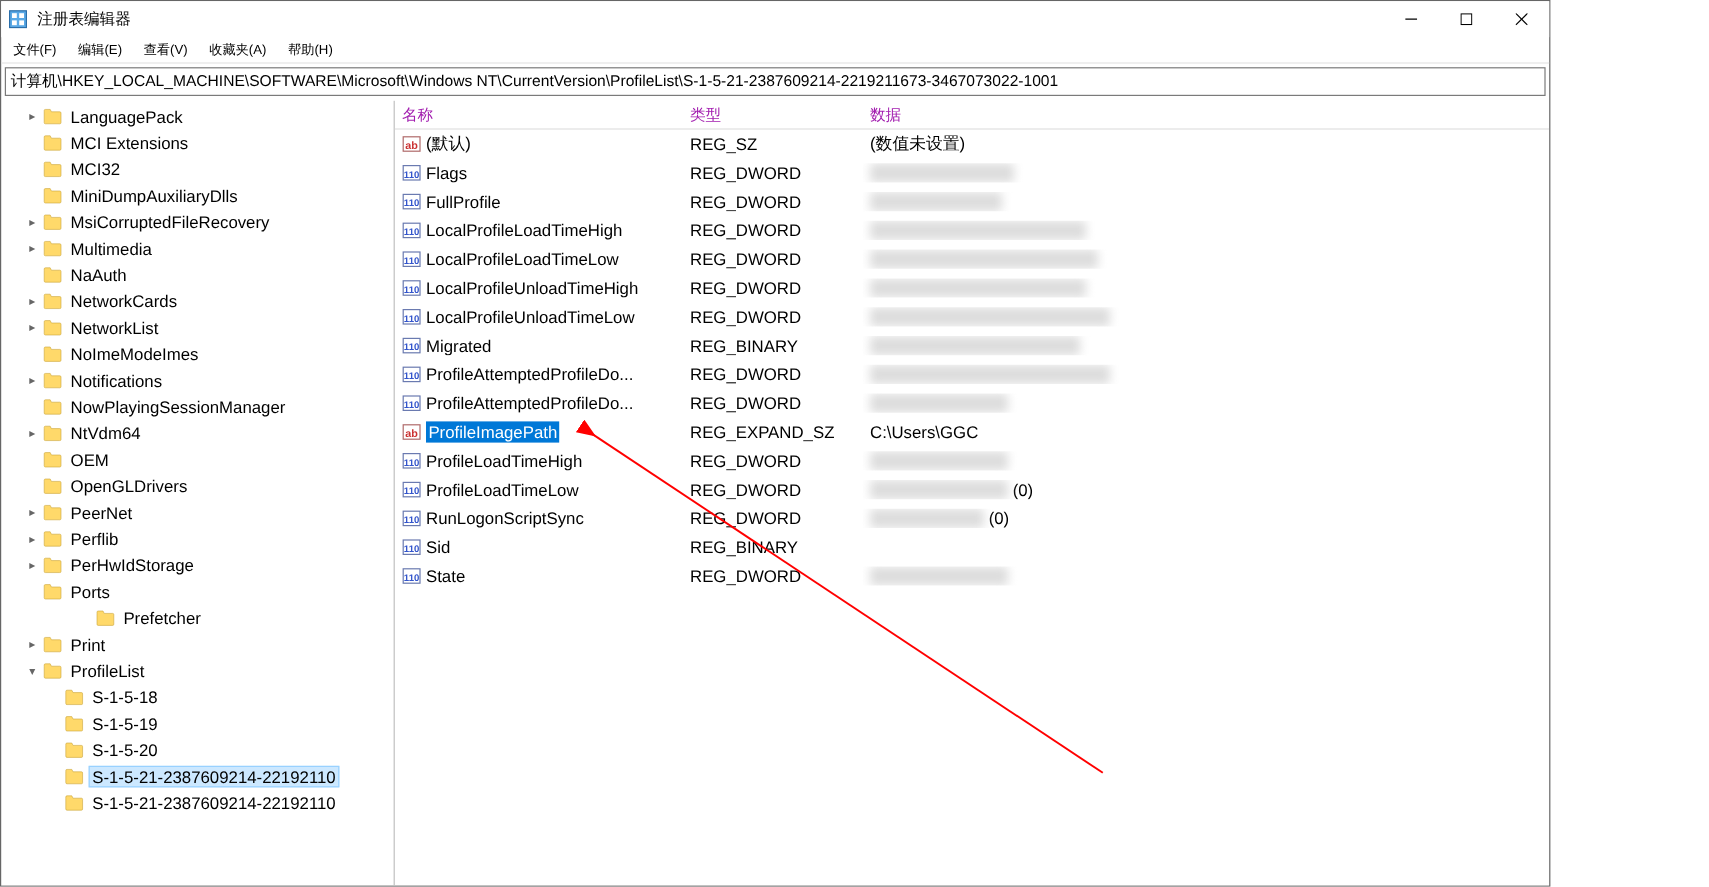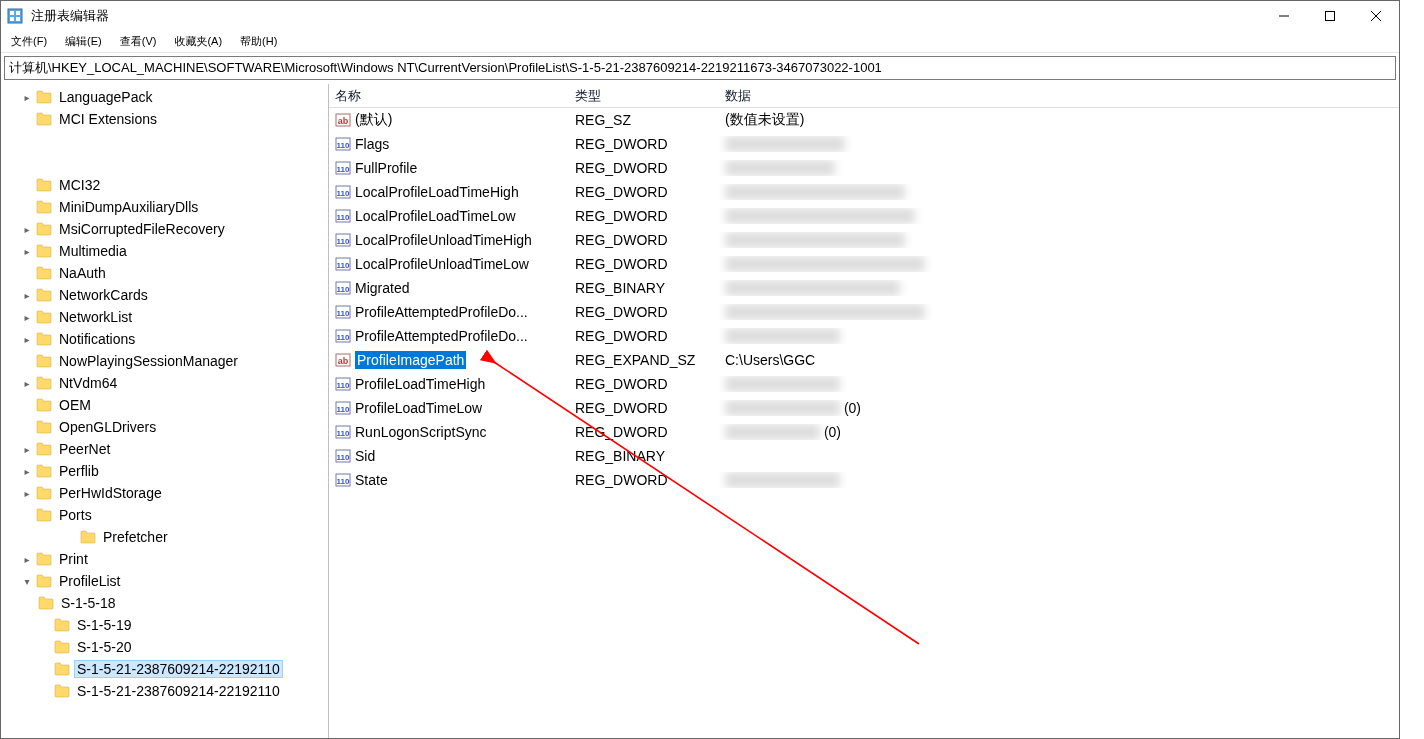--- a/index.html
+++ b/index.html
@@ -1,17 +1,17 @@
 <!DOCTYPE html>
 <html><head>
 <meta charset="utf-8">
 <style>
   * { box-sizing: border-box; margin: 0; padding: 0; }
   html, body { width: 1424px; height: 739px; font-family: "Segoe UI", "Microsoft YaHei", Tahoma, sans-serif; font-size: 12px; background: #fff; color: #000; overflow: hidden; }
-  .window { width: 1400px; height: 739px; border: 1px solid #666; display: flex; flex-direction: column; position: relative; }
+  .window { width: 1292px; height: 739px; border: 1px solid #666; display: flex; flex-direction: column; position: relative; }
   
   .titlebar { height: 30px; display: flex; align-items: center; padding-left: 6px; background: #fff; }
   .titlebar .app-icon { width: 16px; height: 16px; display: inline-block; margin-right: 8px; }
   .titlebar .title-text { font-size: 13px; flex: 0 0 auto; }
   .titlebar .spacer { flex: 1 1 auto; }
   .win-btn { width: 46px; height: 30px; display: flex; align-items: center; justify-content: center; }
   .win-btn svg { stroke: #000; stroke-width: 1; fill: none; }
   
   .menubar { height: 22px; display: flex; align-items: center; padding: 0 6px; gap: 10px; border-bottom: 1px solid #e5e5e5; }
   .menubar .menu-item { font-size: 11px; padding: 0 4px; cursor: default; }
@@ -23,21 +23,21 @@
   .tree-scroll { position: absolute; inset: 0; overflow-y: scroll; overflow-x: scroll; }
   .tree { padding: 2px 0 2px 0px; }
   .tree-row { height: 22px; display: flex; align-items: center; white-space: nowrap; font-size: 14px; }
   .tree-row .twisty { width: 16px; text-align: center; color: #666; font-size: 10px; display:inline-block; }
   .tree-row .twisty.blank { visibility: hidden; }
   .tree-row .folder { width: 18px; display: inline-flex; align-items: center; justify-content: center; margin-right: 3px; }
   .tree-row .label { padding: 1px 3px; }
   .tree-row.selected .label { background: #cce8ff; border: 1px solid #99d1ff; padding: 0px 2px; }
   
   .list-pane { flex: 1 1 auto; overflow: hidden; display: flex; flex-direction: column; position: relative; }
-  .columns { height: 24px; display: flex; align-items: center; border-bottom: 1px solid #e0e0e0; font-size: 13px; color: #0f172a; }
+  .columns { height: 24px; display: flex; align-items: center; border-bottom: 1px solid #e0e0e0; font-size: 13px; color: #a21caf; }
   .col { padding: 0 6px; border-right: 1px solid transparent; }
   .col-name { width: 240px; }
   .col-type { width: 150px; }
   .col-data { flex: 1; }
   .rows { flex: 1; overflow: auto; }
   .row { height: 24px; display: flex; align-items: center; font-size: 14px; }
   .row .cell { padding: 0 6px; white-space: nowrap; overflow: hidden; text-overflow: ellipsis; }
   .row .c-name { width: 240px; display: flex; align-items: center; gap: 4px; }
   .row .c-type { width: 150px; }
   .row .c-data { flex: 1; position: relative; }
@@ -115,21 +115,21 @@
             </div>
             <div class="tree-row" style="padding-left: 18px;">
               <span class="twisty blank">▸</span>
               <span class="folder">
                 <svg width="16" height="14" viewBox="0 0 16 14">
                   <path d="M1 3 L1 12 Q1 13 2 13 L14 13 Q15 13 15 12 L15 4 Q15 3 14 3 L7 3 L6 1 L2 1 Q1 1 1 2 Z" fill="#ffd96a" stroke="#caa53a" stroke-width="0.5"></path>
                 </svg>
               </span>
               <span class="label">MCI Extensions</span>
             </div>
-            <div class="tree-row" style="padding-left: 18px; margin-top: 44px;">
+            <div class="tree-row" style="padding-left: 18px;">
               <span class="twisty blank">▸</span>
               <span class="folder">
                 <svg width="16" height="14" viewBox="0 0 16 14">
                   <path d="M1 3 L1 12 Q1 13 2 13 L14 13 Q15 13 15 12 L15 4 Q15 3 14 3 L7 3 L6 1 L2 1 Q1 1 1 2 Z" fill="#ffd96a" stroke="#caa53a" stroke-width="0.5"></path>
                 </svg>
               </span>
               <span class="label">MCI32</span>
             </div>
             <div class="tree-row" style="padding-left: 18px;">
               <span class="twisty blank">▸</span>
@@ -179,20 +179,29 @@
             <div class="tree-row" style="padding-left: 18px;">
               <span class="twisty">▸</span>
               <span class="folder">
                 <svg width="16" height="14" viewBox="0 0 16 14">
                   <path d="M1 3 L1 12 Q1 13 2 13 L14 13 Q15 13 15 12 L15 4 Q15 3 14 3 L7 3 L6 1 L2 1 Q1 1 1 2 Z" fill="#ffd96a" stroke="#caa53a" stroke-width="0.5"></path>
                 </svg>
               </span>
               <span class="label">NetworkList</span>
             </div>
             <div class="tree-row" style="padding-left: 18px;">
+              <span class="twisty blank">▸</span>
+              <span class="folder">
+                <svg width="16" height="14" viewBox="0 0 16 14">
+                  <path d="M1 3 L1 12 Q1 13 2 13 L14 13 Q15 13 15 12 L15 4 Q15 3 14 3 L7 3 L6 1 L2 1 Q1 1 1 2 Z" fill="#ffd96a" stroke="#caa53a" stroke-width="0.5"></path>
+                </svg>
+              </span>
+              <span class="label">NoImeModeImes</span>
+            </div>
+            <div class="tree-row" style="padding-left: 18px;">
               <span class="twisty">▸</span>
               <span class="folder">
                 <svg width="16" height="14" viewBox="0 0 16 14">
                   <path d="M1 3 L1 12 Q1 13 2 13 L14 13 Q15 13 15 12 L15 4 Q15 3 14 3 L7 3 L6 1 L2 1 Q1 1 1 2 Z" fill="#ffd96a" stroke="#caa53a" stroke-width="0.5"></path>
                 </svg>
               </span>
               <span class="label">Notifications</span>
             </div>
             <div class="tree-row" style="padding-left: 18px;">
               <span class="twisty blank">▸</span>
@@ -286,21 +295,21 @@
             </div>
             <div class="tree-row" style="padding-left: 18px;">
               <span class="twisty">▾</span>
               <span class="folder">
                 <svg width="16" height="14" viewBox="0 0 16 14">
                   <path d="M1 3 L1 12 Q1 13 2 13 L14 13 Q15 13 15 12 L15 4 Q15 3 14 3 L7 3 L6 1 L2 1 Q1 1 1 2 Z" fill="#ffd96a" stroke="#caa53a" stroke-width="0.5"></path>
                 </svg>
               </span>
               <span class="label">ProfileList</span>
             </div>
-            <div class="tree-row" style="padding-left: 20px;">
+            <div class="tree-row" style="padding-left: 36px;">
               <span class="twisty blank">▸</span>
               <span class="folder">
                 <svg width="16" height="14" viewBox="0 0 16 14">
                   <path d="M1 3 L1 12 Q1 13 2 13 L14 13 Q15 13 15 12 L15 4 Q15 3 14 3 L7 3 L6 1 L2 1 Q1 1 1 2 Z" fill="#ffd96a" stroke="#caa53a" stroke-width="0.5"></path>
                 </svg>
               </span>
               <span class="label">S-1-5-18</span>
             </div>
             <div class="tree-row" style="padding-left: 36px;">
               <span class="twisty blank">▸</span>

